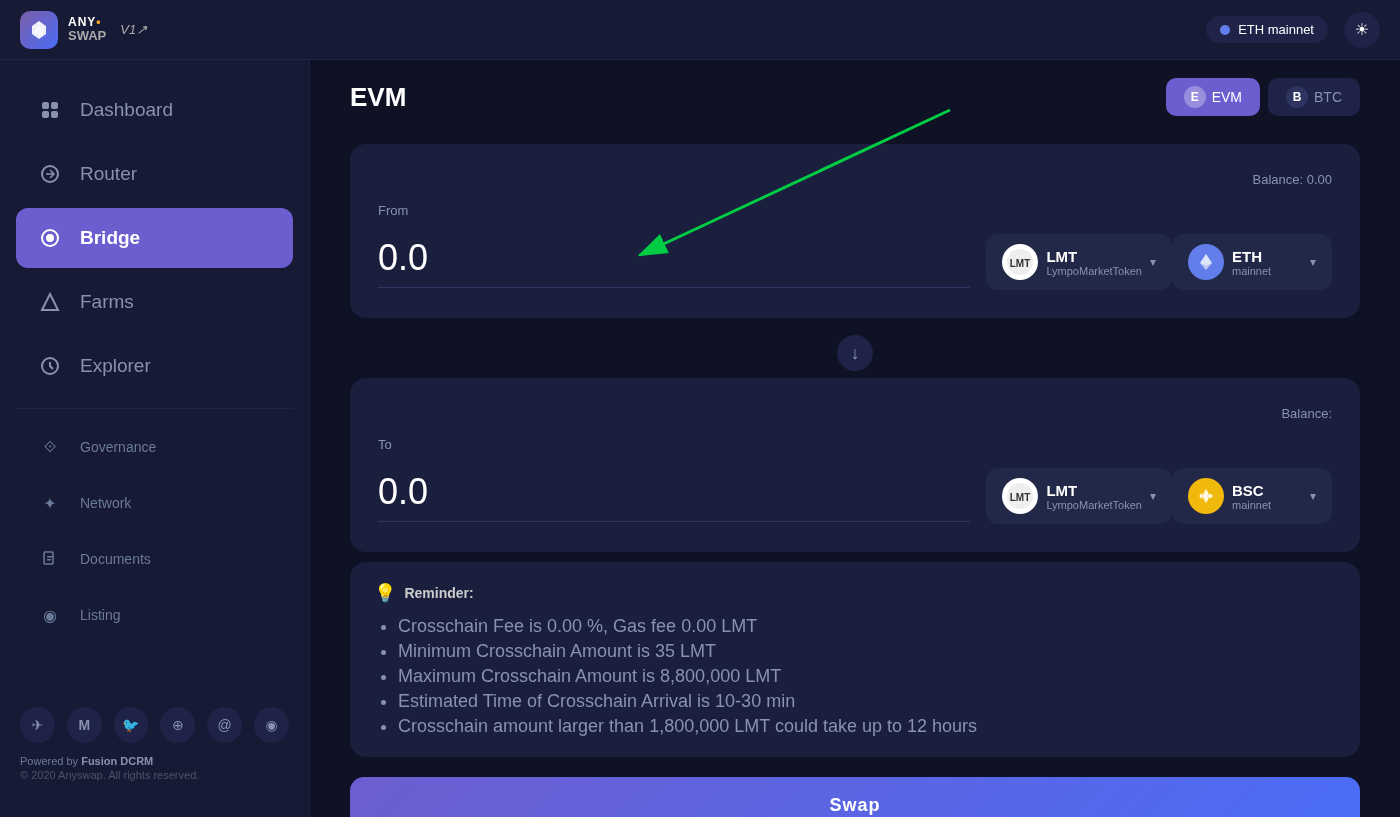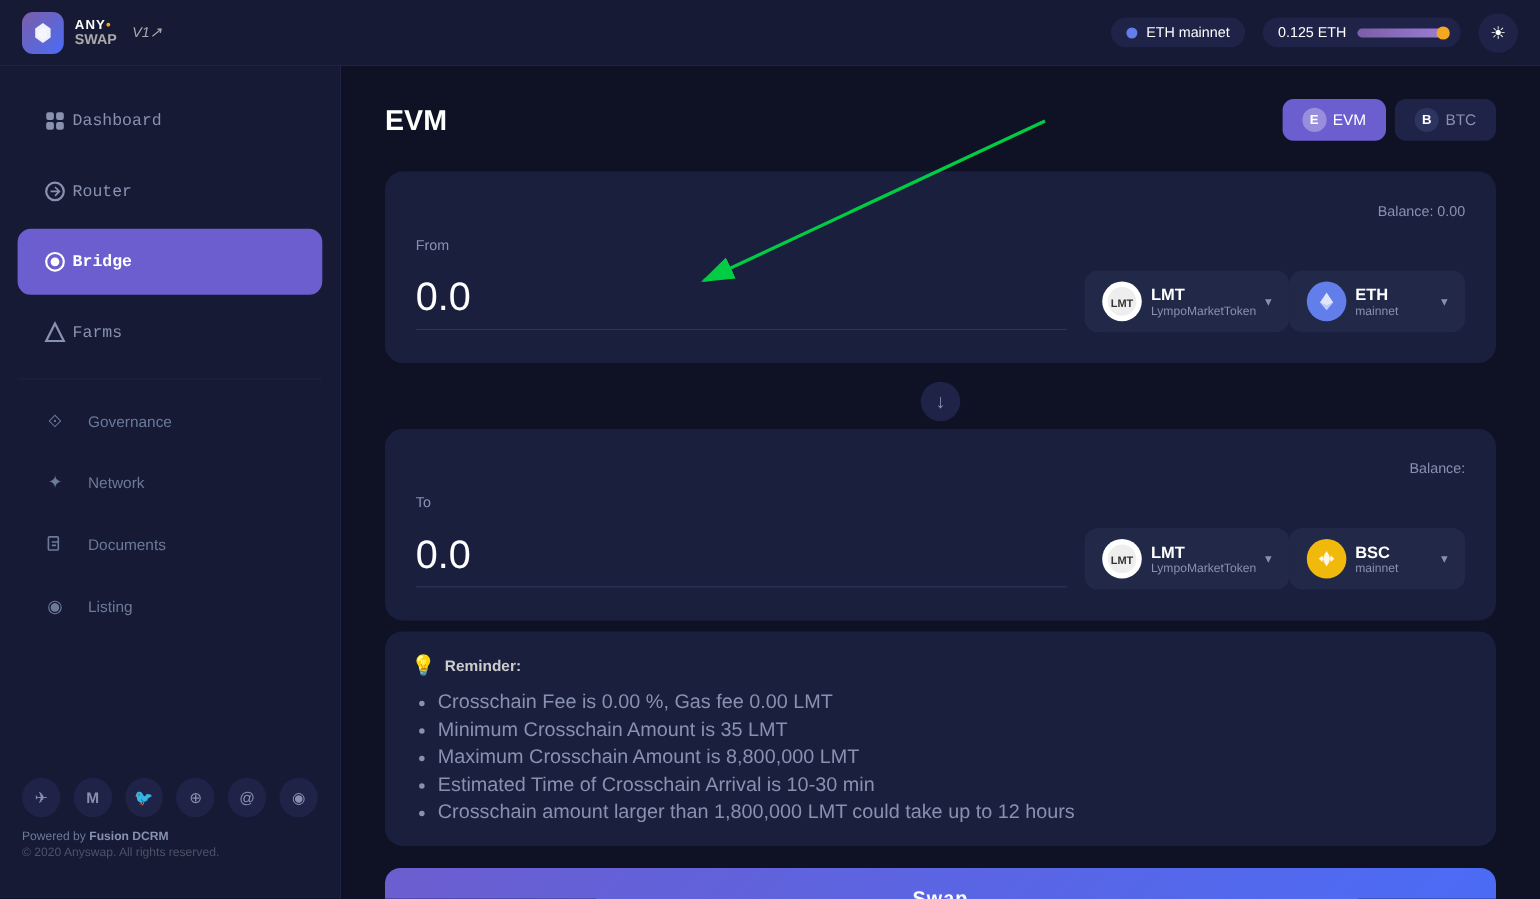--- a/index.html
+++ b/index.html
@@ -127,27 +127,27 @@
     }
     .nav-section {
       display: flex;
       flex-direction: column;
       gap: 4px;
       padding: 0 16px;
     }
     .nav-item {
       display: flex;
       align-items: center;
+      gap: 14px;
       padding: 14px 18px;
       border-radius: 12px;
       cursor: pointer;
-      font-size: 15px;
+      font-size: 19px;
       color: #8892b0;
       transition: all 0.2s;
-      font-family: Liberation Mono, monospace;
     }
     .nav-item.active {
       background: #6c5ecf;
       color: #fff;
       font-weight: 600;
     }
     .nav-icon {
       width: 32px; height: 32px;
       display: flex; align-items: center; justify-content: center;
       font-size: 18px;
@@ -199,24 +199,23 @@
     .powered-by strong { color: #8892b0; }
     .copyright {
       font-size: 11px;
       color: #4a5568;
       margin-top: 2px;
     }
 
     
     .main-content {
       flex: 1;
-      padding: 30px 40px;
+      padding: 18px 40px;
       overflow-y: auto;
       position: relative;
-      border-radius: 13px;
     }
 
     .page-header {
       display: flex;
       align-items: center;
       justify-content: space-between;
       margin-bottom: 28px;
     }
     .page-title {
       font-size: 26px;
@@ -420,24 +419,20 @@
     <div class="logo-text">
       <span style="font-size:12px;font-weight:800;color:#fff;letter-spacing:1px">ANY<span style="color:#f5a623">•</span></span>
       <span style="font-size:13px;font-weight:700;color:#aaa">SWAP</span>
     </div>
     <span class="version-badge">V1↗</span>
   </div>
   <div class="header-right">
     <div class="eth-network">
       <div class="eth-network-dot"></div>
       <span>ETH mainnet</span>
-    </div>
-    <div class="eth-balance">
-      <span>0.125 ETH</span>
-      <div class="balance-bar"></div>
     </div>
     <div class="theme-toggle">☀</div>
   </div>
 </div>
 
 <div class="layout">
 
   <div class="sidebar">
     <div class="nav-section">
 
@@ -475,20 +470,29 @@
 
       <div class="nav-item">
         <div class="nav-icon">
           <svg width="20" height="20" viewBox="0 0 20 20" fill="none" stroke="currentColor" stroke-width="2">
             <polygon points="10,2 18,18 2,18"></polygon>
           </svg>
         </div>
         <span>Farms</span>
       </div>
 
+      <div class="nav-item">
+        <div class="nav-icon">
+          <svg width="20" height="20" viewBox="0 0 20 20" fill="none" stroke="currentColor" stroke-width="2">
+            <circle cx="10" cy="10" r="8"></circle>
+            <path d="M10 6v4l3 3"></path>
+          </svg>
+        </div>
+        <span>Explorer</span>
+      </div>
     </div>
 
     <div class="nav-divider"></div>
 
     <div class="nav-section-secondary">
       <div class="nav-item-small">
         <div class="nav-icon" style="font-size:16px;color:#6b7a99">⟐</div>
         <span>Governance</span>
       </div>
       <div class="nav-item-small">

